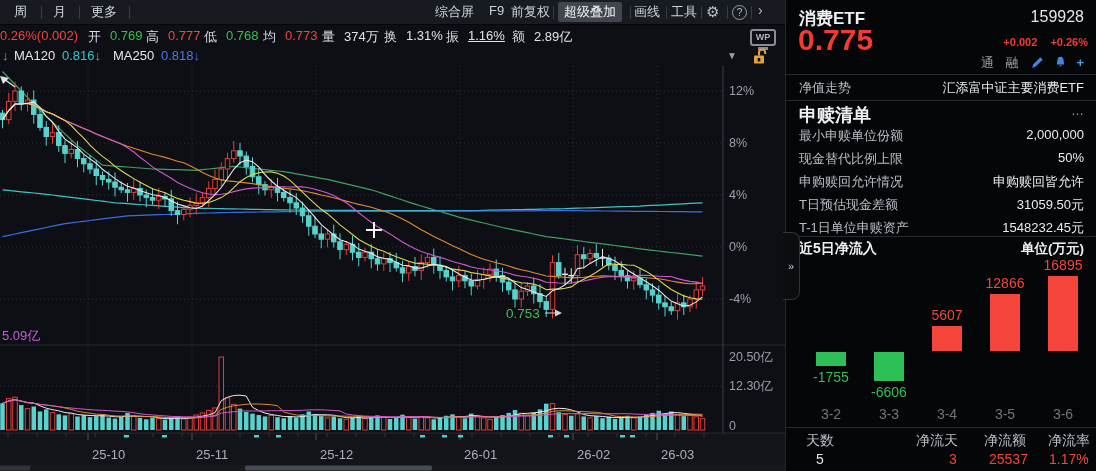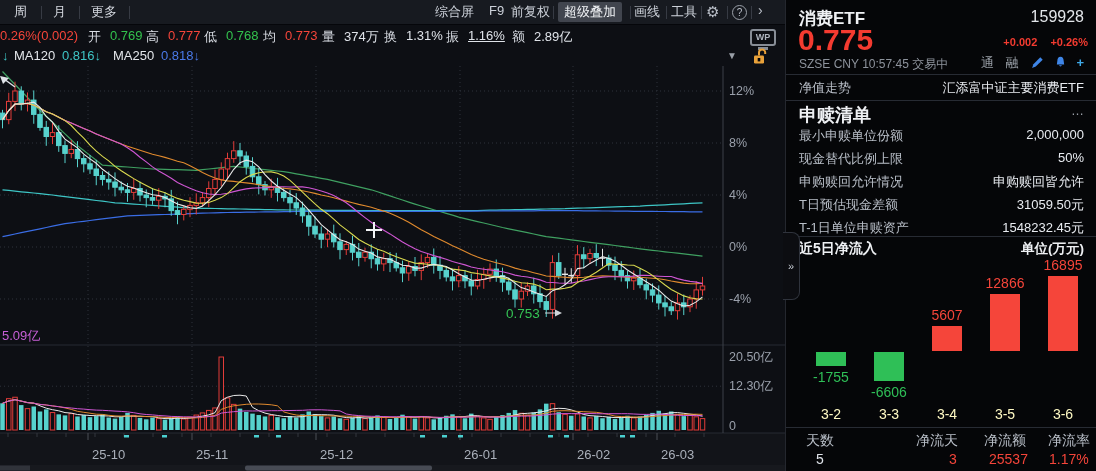--- a/index.html
+++ b/index.html
@@ -34,21 +34,21 @@
   .p-code { position:absolute; right:12px; top:8px; font-size:16px; color:#e3e6ea; }
   .p-price { position:absolute; left:12px; top:23px; font-size:30px; font-weight:bold; }
   .p-chg { position:absolute; right:8px; top:36px; font-size:11px; font-weight:bold; }
   .p-meta { position:absolute; left:13px; top:56px; font-size:12px; color:#8d939c; }
   .p-flags { position:absolute; right:12px; top:54px; font-size:13px; color:#9aa0a8; }
   .p-flags svg { vertical-align:-2px; }
   .info-label { position:absolute; left:13px; font-size:13px; color:#b9bfc8; }
   .info-value { position:absolute; right:12px; font-size:13px; color:#e8ebf0; }
   .flow-bar { position:absolute; width:30px; }
   .flow-label { position:absolute; width:70px; text-align:center; font-size:14px; }
-  .flow-date { position:absolute; width:60px; text-align:center; font-size:14px; color:#fef9c3; top:406px; }
+  .flow-date { position:absolute; width:60px; text-align:center; font-size:14px; color:#737373; top:406px; }
   .stat-label { position:absolute; top:432px; font-size:14px; color:#b9bfc8; }
   .stat-value { position:absolute; top:451px; font-size:14px; }
   .expander { position:absolute; left:-3px; top:232px; width:17px; height:68px; background:#0c0d11;
     border:1px solid #2f333c; border-left:none; border-radius:0 8px 8px 0; color:#c6cbd3;
     font-size:11px; line-height:66px; text-align:center; }
   .vol-hdr { position:absolute; left:2px; top:327px; font-size:13px; color:#c75fd6; }
 </style>
 </head>
 <body>
 
@@ -554,21 +554,20 @@
   <div class="vol-hdr">5.09亿</div>
 
   <div class="panel">
     <div class="p-name">消费ETF</div>
     <div class="p-code">159928</div>
     <div class="p-price" style="color: rgb(244, 59, 48);">0.775</div>
     <div class="p-chg" style="color: rgb(244, 59, 48);">
       <span>+0.002</span>
       <span style="margin-left:10px">+0.26%</span>
     </div>
-    <div class="p-meta">SZSE  CNY  10:57:45  交易中</div>
     <div class="p-flags">
       <span>通</span>
       <span style="margin-left:8px">融</span>
       <svg style="margin-left:9px" width="13" height="13" viewBox="0 0 12 12">
         <path d="M1 11 L2.2 7.6 L8.6 1.2 L10.8 3.4 L4.4 9.8 Z" fill="#3f86e8"></path>
       </svg>
       <svg style="margin-left:6px" width="13" height="13" viewBox="0 0 12 12">
         <path d="M6 0.8 C3.8 0.8 3.2 2.6 3.1 4.4 L2.6 7.8 H9.4 L8.9 4.4 C8.8 2.6 8.2 0.8 6 0.8 Z" fill="#3f86e8"></path>
         <path d="M4.7 8.6 a1.35 1.35 0 0 0 2.6 0 Z" fill="#3f86e8"></path>
       </svg>

